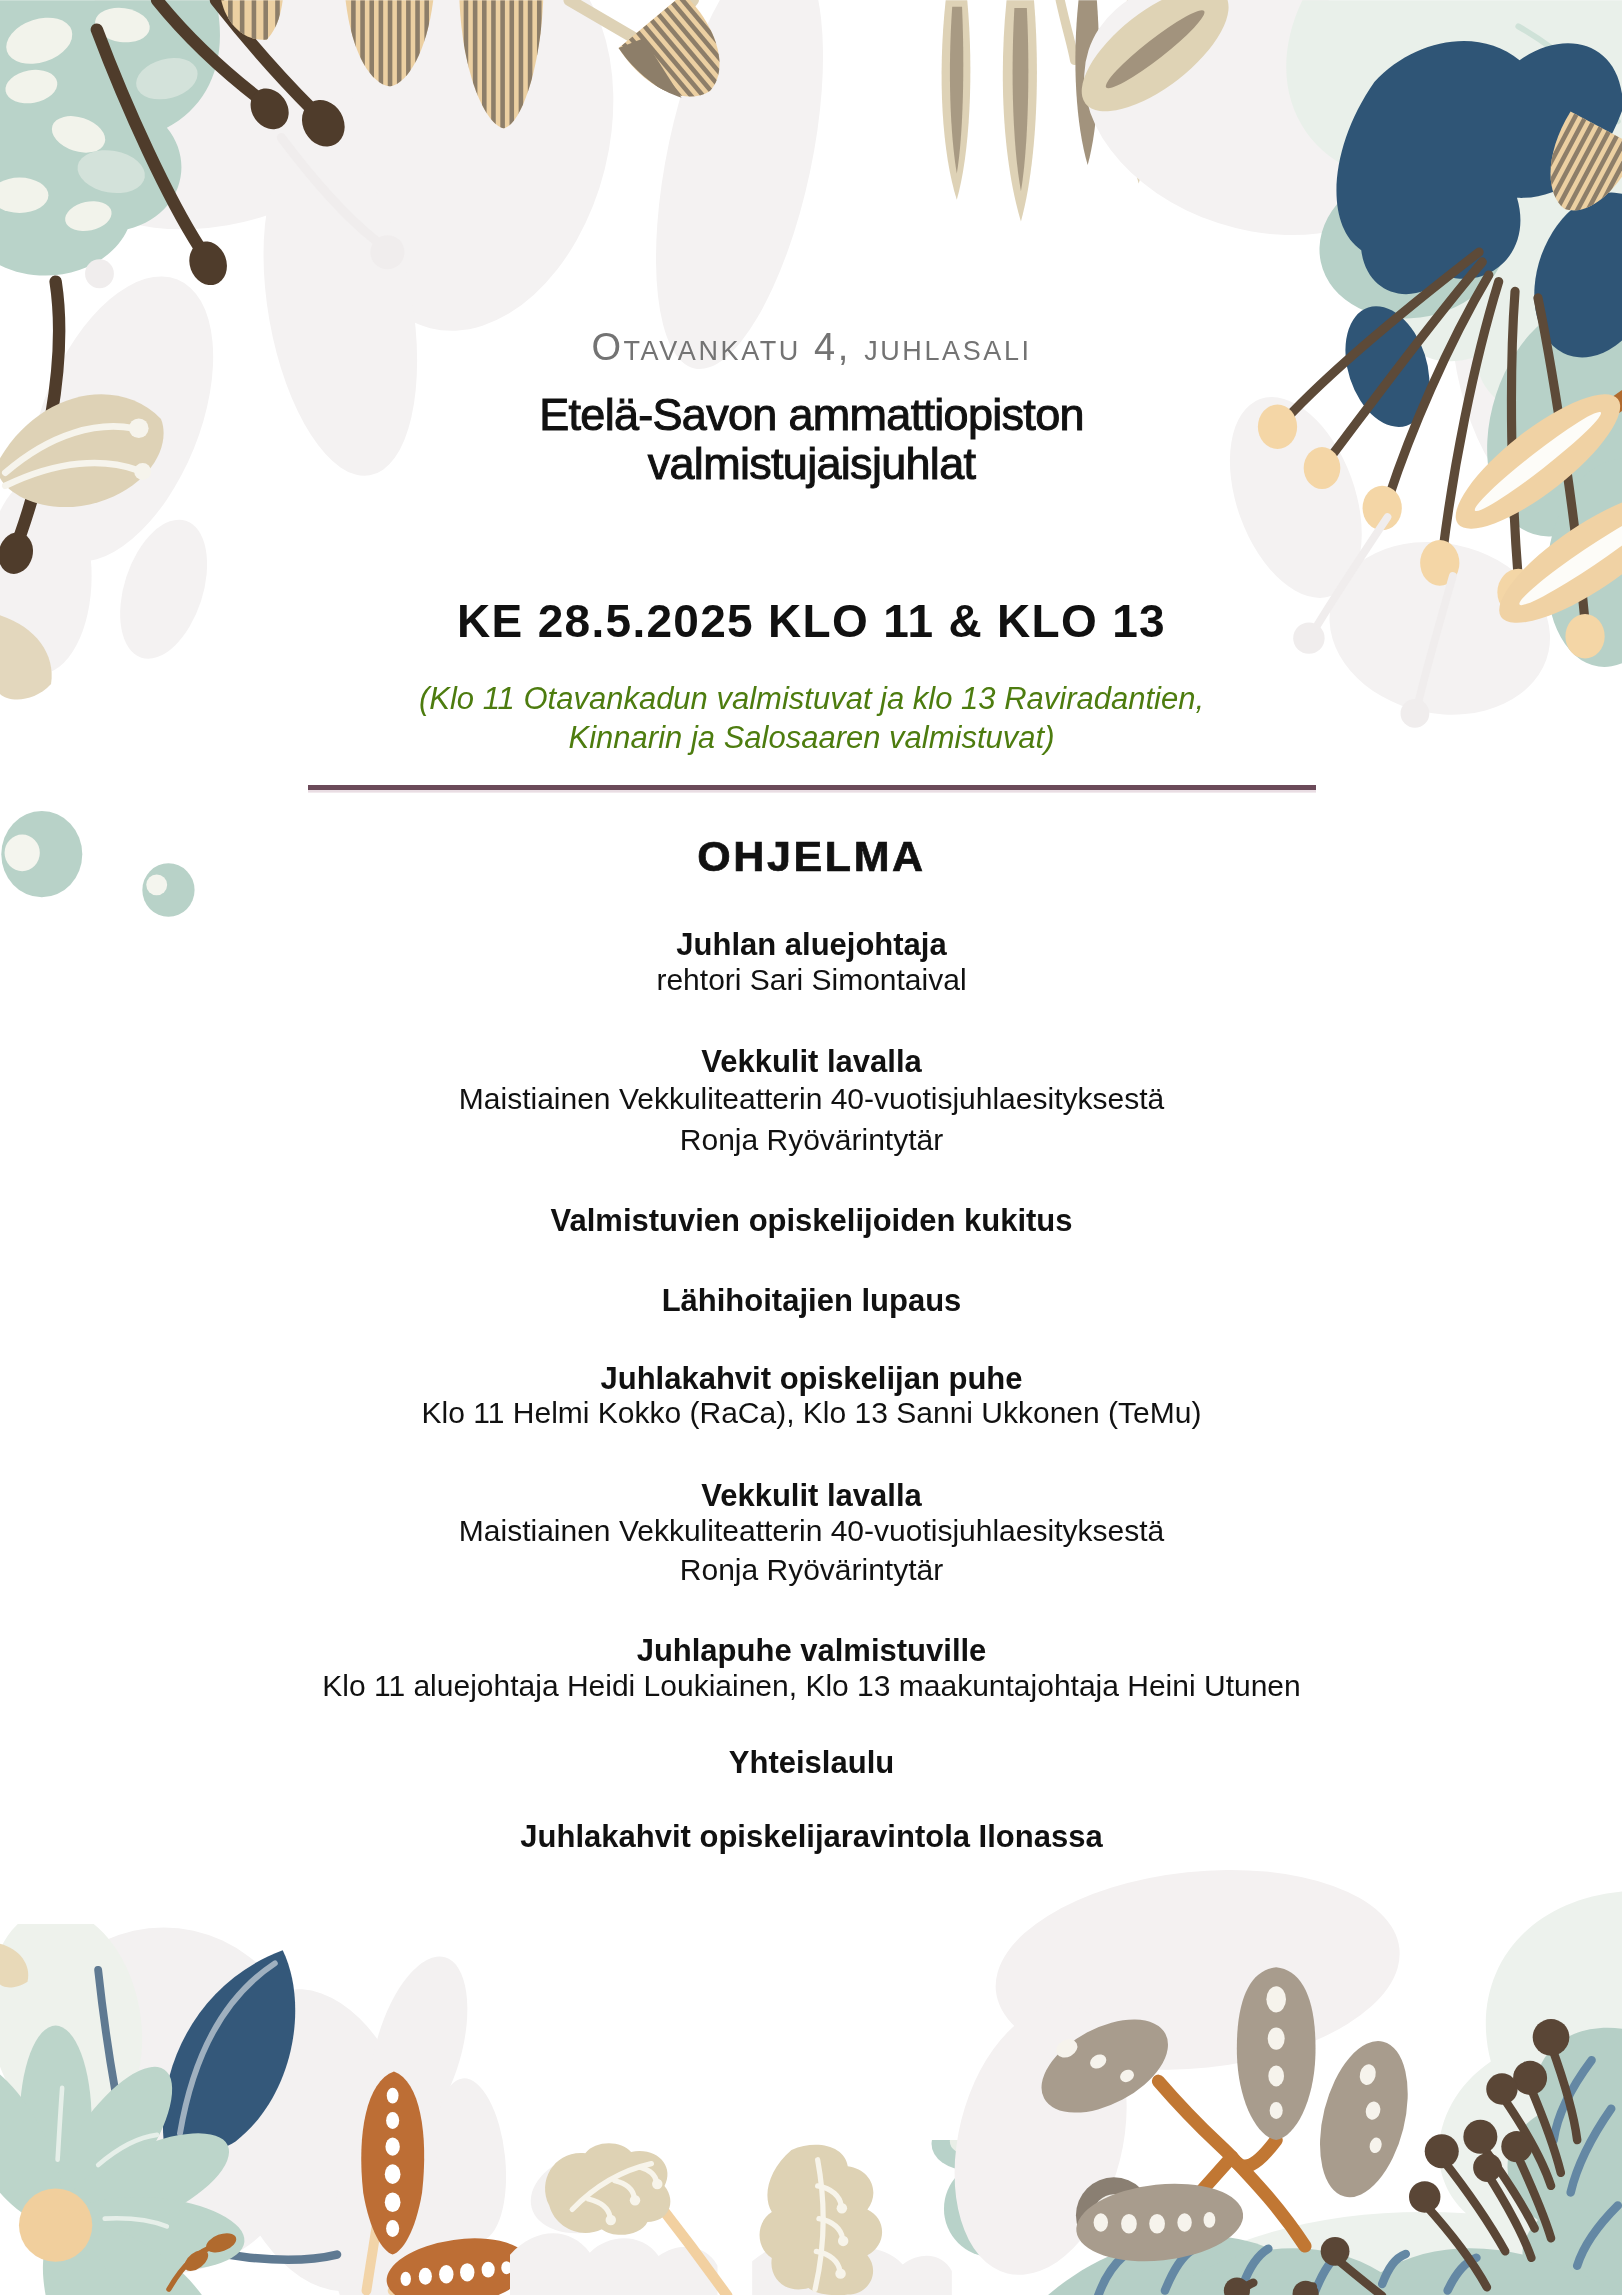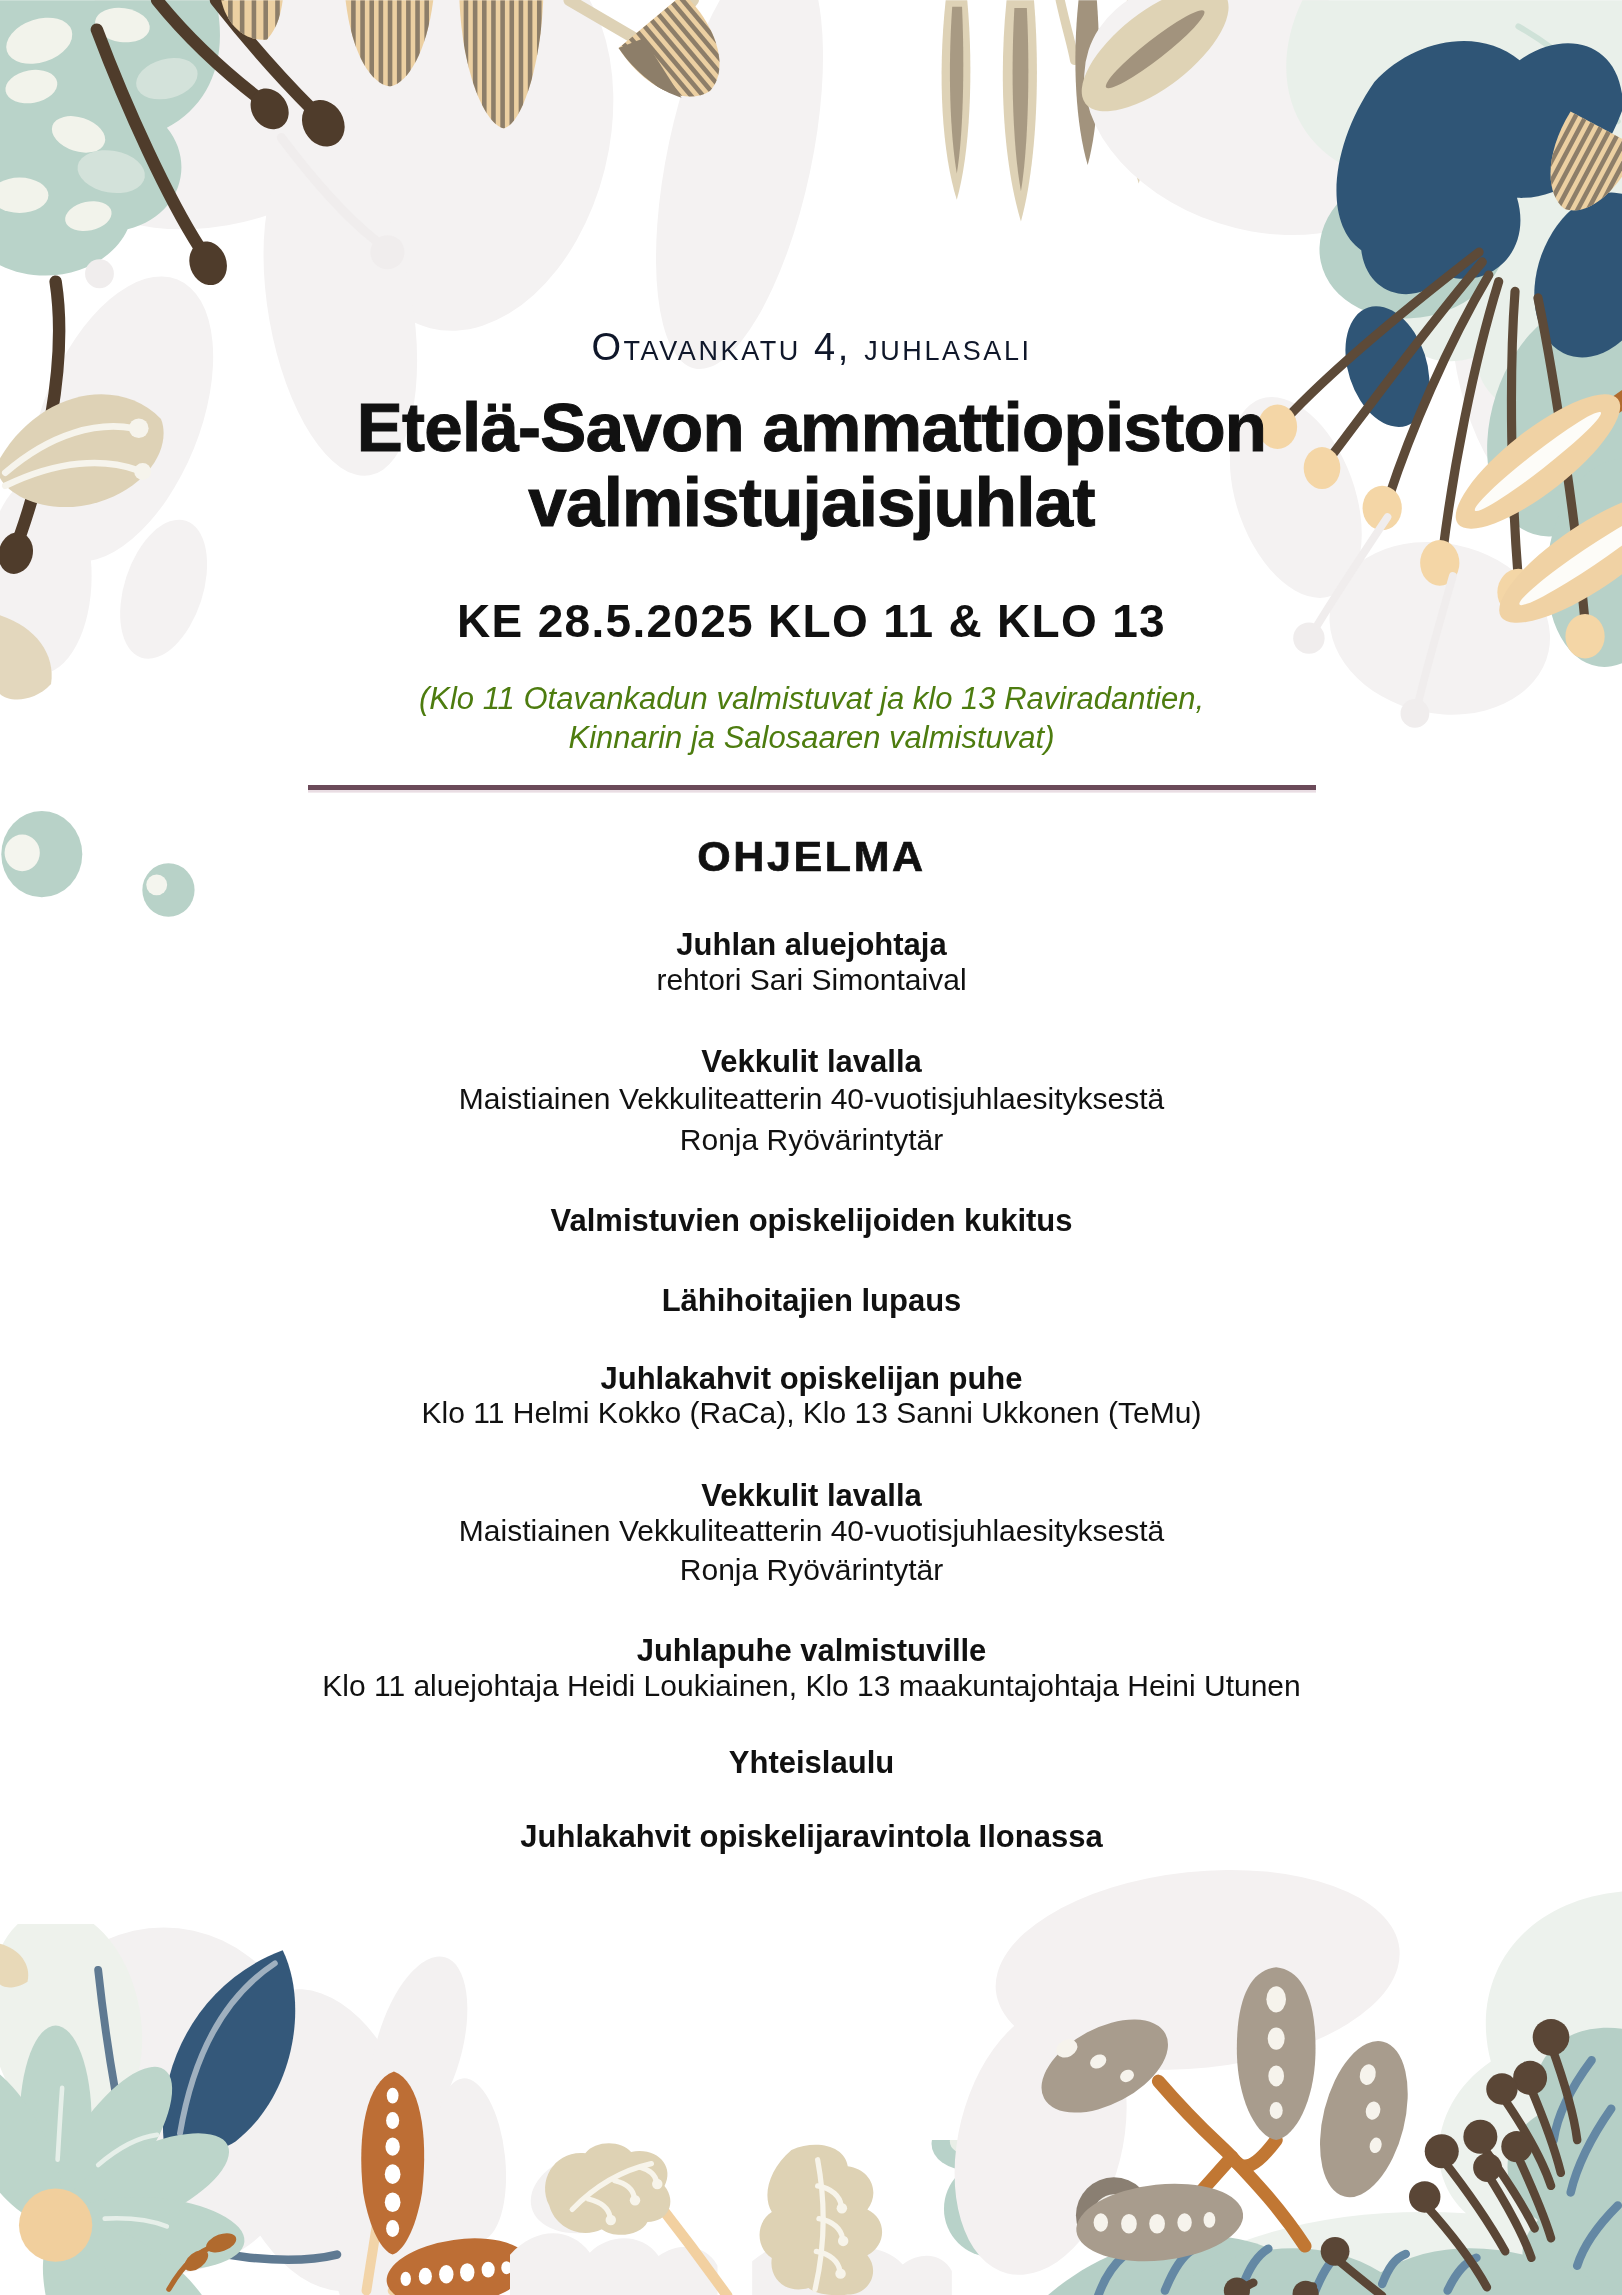--- a/index.html
+++ b/index.html
@@ -6,22 +6,22 @@
   .page{
     position:relative;
     width:1623px;height:2295px;
     background:#ffffff;
     overflow:hidden;
     font-family:"Liberation Sans","DejaVu Sans",sans-serif;
     color:#111111;
   }
   .deco{position:absolute;pointer-events:none;}
   .line{position:absolute;left:0;right:0;text-align:center;white-space:nowrap;}
-  .venue{top:326px;font-size:38px;font-weight:400;font-variant:small-caps;letter-spacing:2.6px;color:#0f172a;}
-  .title{top:391px;font-size:69px;font-weight:700;line-height:1.08;letter-spacing:-0.7px;-webkit-text-stroke:1px #111;}
+  .venue{top:326px;font-size:38px;font-weight:400;font-variant:small-caps;letter-spacing:2.6px;color:#737373;}
+  .title{top:391px;font-size:45px;font-weight:400;line-height:1.08;letter-spacing:-0.7px;-webkit-text-stroke:1px #111;}
   .datetime{top:594px;font-size:46px;font-weight:700;letter-spacing:1.3px;}
   .note{font-size:31px;font-style:italic;font-weight:400;color:#4d7c0f;}
   .note-1{top:681px;}
   .note-2{top:720px;}
   .divider{
     position:absolute;top:785px;left:308px;width:1008px;height:4.6px;
     background:#6b4a59;box-shadow:0 2.6px 0 #e9dde3;
   }
   .ohjelma{top:832px;font-size:43px;font-weight:800;letter-spacing:2.6px;-webkit-text-stroke:0.7px #111;}
   .t-bold{font-size:31px;font-weight:700;}

